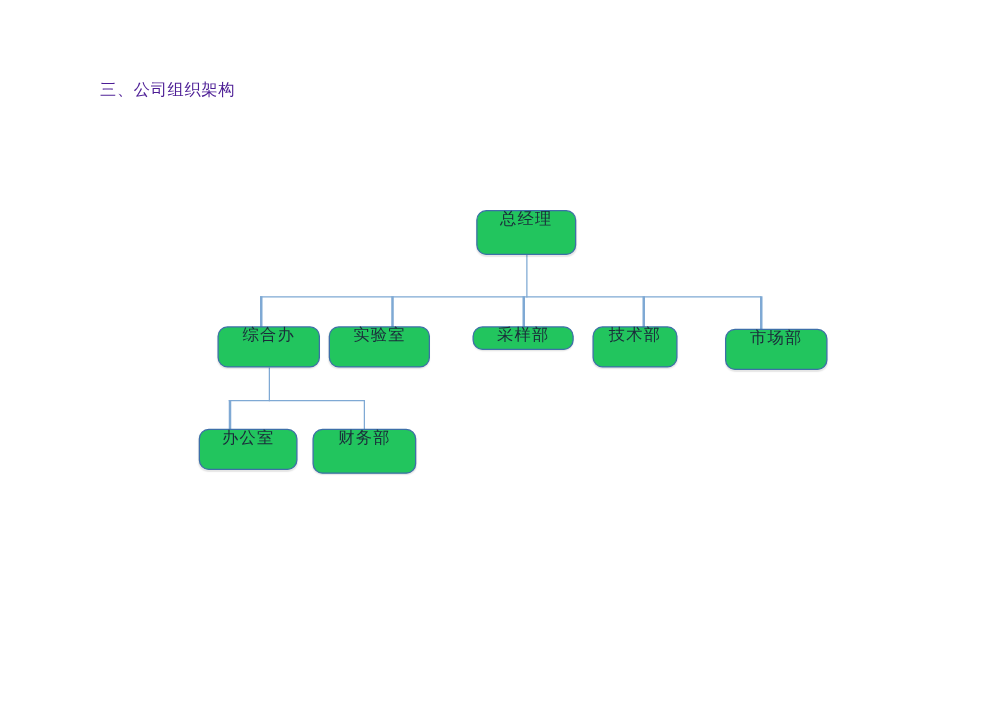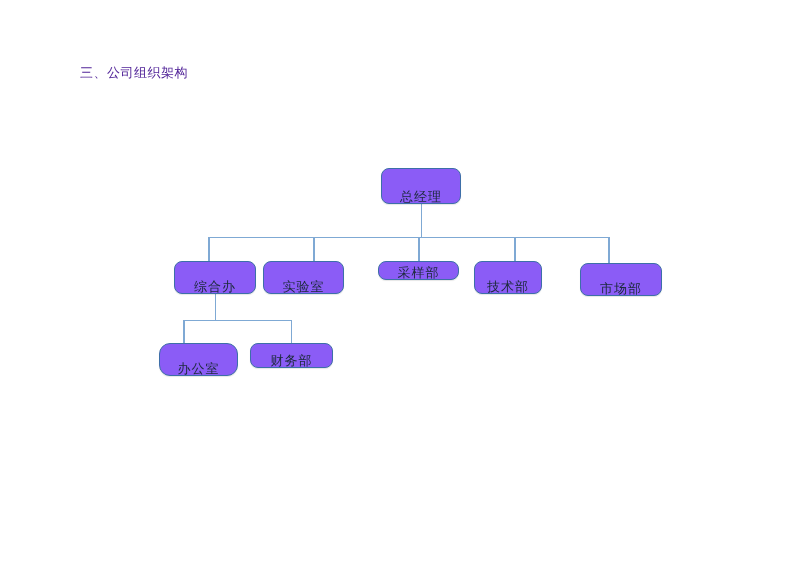--- a/index.html
+++ b/index.html
@@ -45,25 +45,25 @@
     left: 0;
     top: 0;
     width: 800px;
     height: 566px;
   }
 
   
   .node {
     position: absolute;
     box-sizing: border-box;
-    background: #8b5cf6;
+    background: #22c55e;
     border: 1.5px solid #3D6FA8;
     border-radius: 8px;
     display: flex;
-    align-items: flex-end;
+    align-items: flex-start;
     justify-content: center;
     z-index: 3;
     box-shadow: 0 1px 1px rgba(0,0,0,0.10);
   }
   .node .node-label {
     font-family: "DejaVu Sans", "Liberation Sans", sans-serif;
     font-size: 13px;
     line-height: 1;
     color: #1b2a3a;
     letter-spacing: 1px;
@@ -121,22 +121,22 @@
     </div>
 
     <div class="node" style="left:474px; top:261px; width:68px; height:33px;">
       <span class="node-label">技术部</span>
     </div>
 
     <div class="node" style="left:568px; top:263px; width:82px; height:33px;margin-left:12px;">
       <span class="node-label">市场部</span>
     </div>
 
-    <div class="node" style="left:159px; top:343px; width:79px; height:33px;border-radius:11px;">
+    <div class="node" style="left:159px; top:343px; width:79px; height:33px;">
       <span class="node-label">办公室</span>
     </div>
 
-    <div class="node" style="left:250px; top:343px; width:83px; height:25px;">
+    <div class="node" style="left:250px; top:343px; width:83px; height:36px;">
       <span class="node-label">财务部</span>
     </div>
 
   </div>
 </div>
 
 </body></html>

